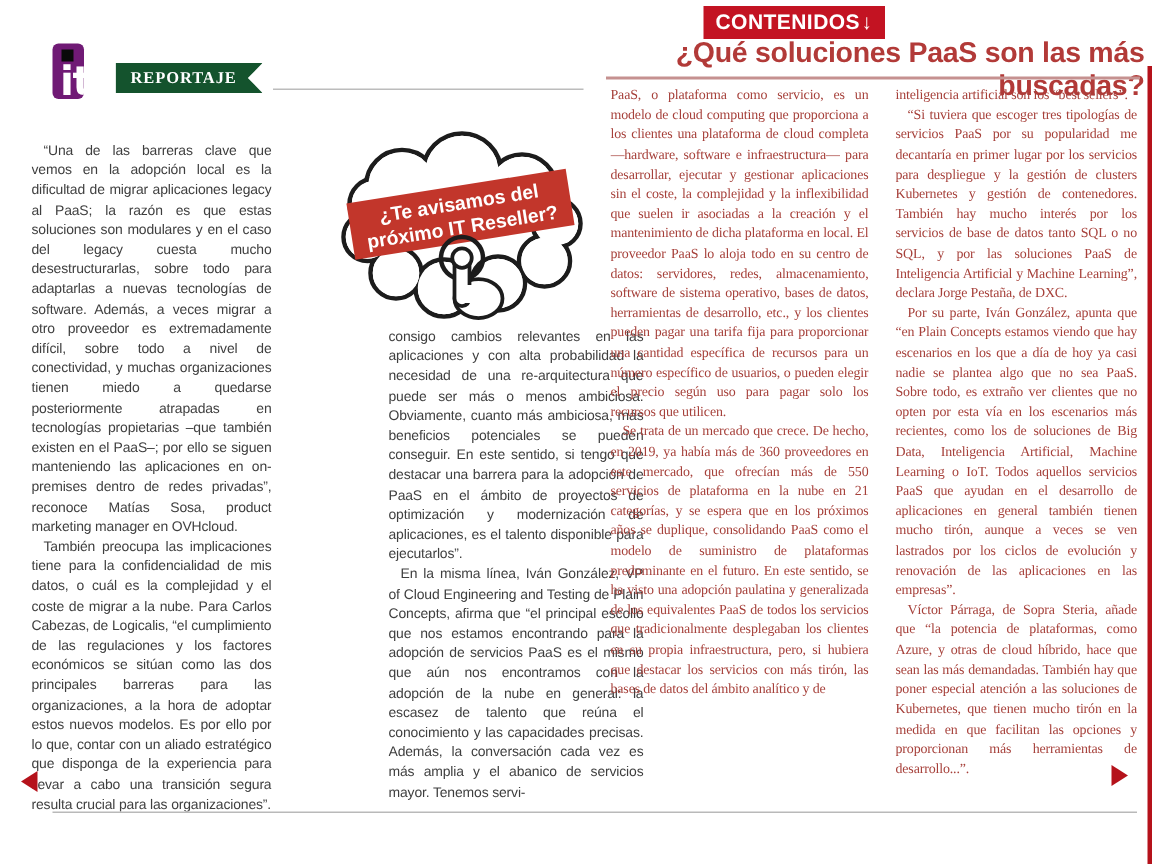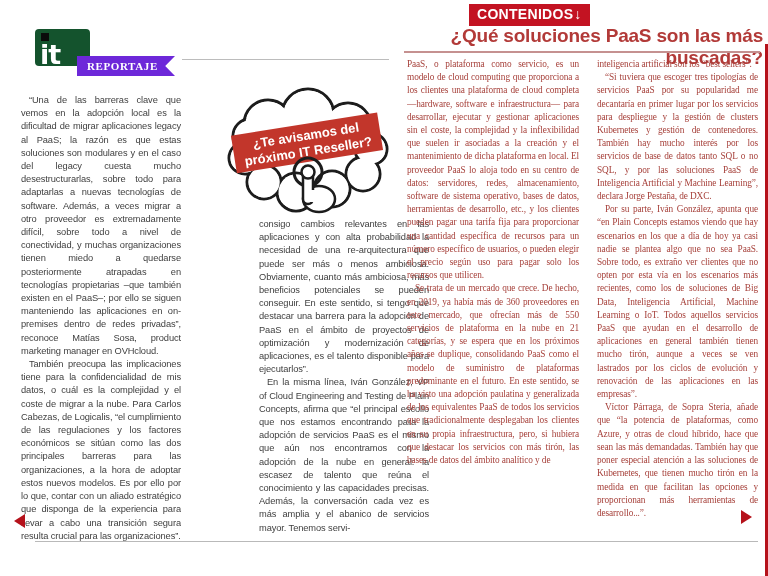--- a/index.html
+++ b/index.html
@@ -10,31 +10,31 @@
   }
   
   .contenidos {
     position:absolute; left:469px; top:4px; background:#c31322; color:#fff;
     font-weight:bold; font-size:14px; padding:2px 8px 4px 8px; letter-spacing:.3px;
     cursor:pointer; display:inline-block;
   }
   .contenidos .arr { font-weight:bold; margin-left:1px; }
   
   .logo {
-    position:absolute; left:35px; top:29px; width:55px; height:37px;
-    background:#14532d; border-radius:4px; overflow:hidden;
+    position:absolute; left:35px; top:29px; width:21px; height:37px;
+    background:#701a75; border-radius:4px; overflow:hidden;
   }
   .logo-it {
     position:absolute; left:5px; bottom:-2px; color:#fff;
     font:bold 27px/1 "DejaVu Sans", sans-serif; letter-spacing:-1px;
   }
   .logo-dot { position:absolute; left:6px; top:4px; width:8px; height:8px; background:#0a0a0a; }
   .ribbon {
-    position:absolute; left:77px; top:56px; width:98px; height:20px;
-    background:#6d28d9; color:#fff; font:bold 11px/20px "Liberation Serif", serif;
+    position:absolute; left:77px; top:42px; width:98px; height:20px;
+    background:#14532d; color:#fff; font:bold 11px/20px "Liberation Serif", serif;
     letter-spacing:.6px; padding-left:10px;
     clip-path:polygon(0 0,100% 0,90% 50%,100% 100%,0 100%);
   }
   .mast-rule { position:absolute; left:182px; top:59px; width:207px; height:1px; background:#bcbcbc; }
   
   .title {
     position:absolute; left:403px; top:25px; width:360px; text-align:right;
     font-size:19px; font-weight:bold; color:#b23a38; letter-spacing:-.2px;
   }
   .title-rule { position:absolute; left:404px; top:51px; width:356px; height:2px; background:#c59190; }

